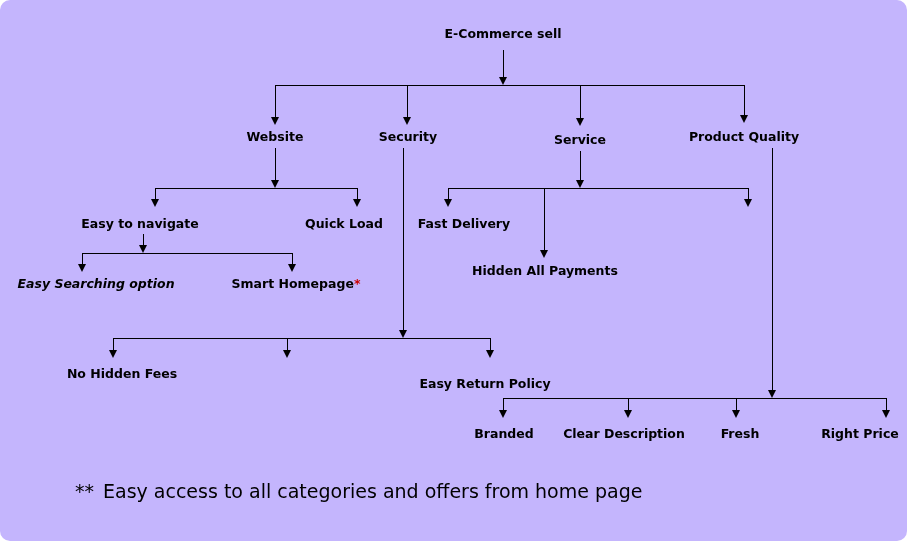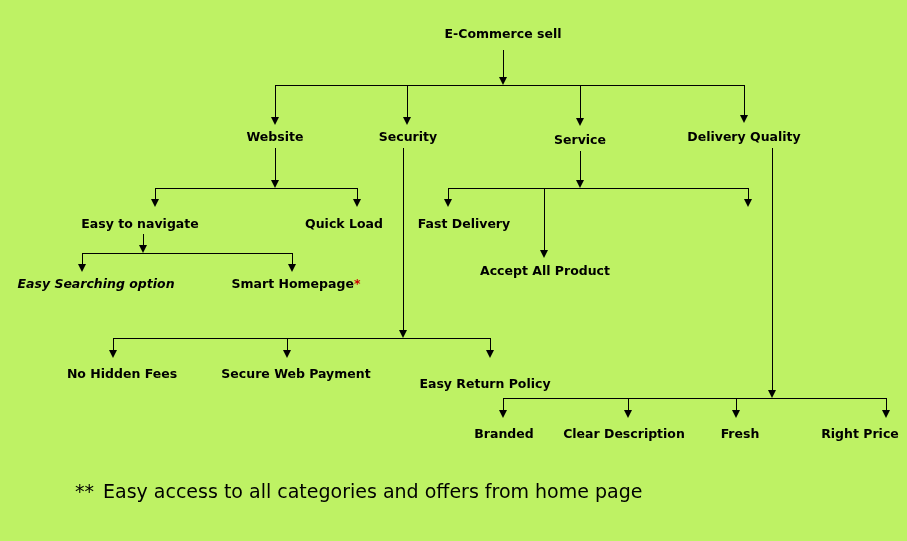--- a/index.html
+++ b/index.html
@@ -36,41 +36,41 @@
     font-size: 19px;
     font-weight: normal;
     white-space: nowrap;
     color: #000;
   }
   .footnote .fn-text { margin-left: 9px; }
 </style>
 </head>
 <body>
 
-<div class="stage" style="background: #bef264;">
+<div class="stage" style="background: #c4b5fd; border-radius: 10px;">
 
   <div class="lbl" style="left:503px; top:27px;">E-Commerce sell</div>
 
   <div class="v" style="left:503px; top:50px; height:29px;"></div>
   <div class="arr" style="left:499px; top:77px;"></div>
   <div class="h" style="left:275px; top:85px; width:470px;"></div>
 
   <div class="v" style="left:275px; top:85px; height:34px;"></div>
   <div class="arr" style="left:271px; top:117px;"></div>
   <div class="v" style="left:407px; top:85px; height:34px;"></div>
   <div class="arr" style="left:403px; top:117px;"></div>
   <div class="v" style="left:580px; top:85px; height:35px;"></div>
   <div class="arr" style="left:576px; top:118px;"></div>
   <div class="v" style="left:744px; top:85px; height:32px;"></div>
   <div class="arr" style="left:740px; top:115px;"></div>
 
   <div class="lbl" style="left:275px; top:130px;">Website</div>
   <div class="lbl" style="left:408px; top:130px;">Security</div>
   <div class="lbl" style="left:580px; top:133px;">Service</div>
-  <div class="lbl" style="left:744px; top:130px;">Delivery Quality</div>
+  <div class="lbl" style="left:744px; top:130px;">Product Quality</div>
 
   <div class="v" style="left:275px; top:148px; height:34px;"></div>
   <div class="arr" style="left:271px; top:180px;"></div>
   <div class="h" style="left:155px; top:188px; width:203px;"></div>
   <div class="v" style="left:155px; top:188px; height:13px;"></div>
   <div class="arr" style="left:151px; top:199px;"></div>
   <div class="v" style="left:357px; top:188px; height:13px;"></div>
   <div class="arr" style="left:353px; top:199px;"></div>
   <div class="lbl" style="left:140px; top:217px;">Easy to navigate</div>
   <div class="lbl" style="left:344px; top:217px;">Quick Load</div>
@@ -88,34 +88,33 @@
   <div class="v" style="left:403px; top:148px; height:184px;"></div>
   <div class="arr" style="left:399px; top:330px;"></div>
   <div class="h" style="left:113px; top:338px; width:378px;"></div>
   <div class="v" style="left:113px; top:338px; height:14px;"></div>
   <div class="arr" style="left:109px; top:350px;"></div>
   <div class="v" style="left:287px; top:338px; height:14px;"></div>
   <div class="arr" style="left:283px; top:350px;"></div>
   <div class="v" style="left:490px; top:338px; height:14px;"></div>
   <div class="arr" style="left:486px; top:350px;"></div>
   <div class="lbl" style="left:122px; top:367px;">No Hidden Fees</div>
-  <div class="lbl" style="left:296px; top:367px;">Secure Web Payment</div>
   <div class="lbl" style="left:485px; top:377px;">Easy Return Policy</div>
 
   <div class="v" style="left:580px; top:151px; height:31px;"></div>
   <div class="arr" style="left:576px; top:180px;"></div>
   <div class="h" style="left:448px; top:188px; width:301px;"></div>
   <div class="v" style="left:448px; top:188px; height:13px;"></div>
   <div class="arr" style="left:444px; top:199px;"></div>
   <div class="v" style="left:544px; top:188px; height:64px;"></div>
   <div class="arr" style="left:540px; top:250px;"></div>
   <div class="v" style="left:748px; top:188px; height:13px;"></div>
   <div class="arr" style="left:744px; top:199px;"></div>
   <div class="lbl" style="left:454px; top:217px;padding-left:20px;">Fast Delivery</div>
-  <div class="lbl" style="left:545px; top:264px;">Accept All Product</div>
+  <div class="lbl" style="left:545px; top:264px;">Hidden All Payments</div>
 
   <div class="v" style="left:772px; top:148px; height:244px;"></div>
   <div class="arr" style="left:768px; top:390px;"></div>
   <div class="h" style="left:503px; top:398px; width:384px;"></div>
   <div class="v" style="left:503px; top:398px; height:14px;"></div>
   <div class="arr" style="left:499px; top:410px;"></div>
   <div class="v" style="left:628px; top:398px; height:14px;"></div>
   <div class="arr" style="left:624px; top:410px;"></div>
   <div class="v" style="left:736px; top:398px; height:14px;"></div>
   <div class="arr" style="left:732px; top:410px;"></div>

